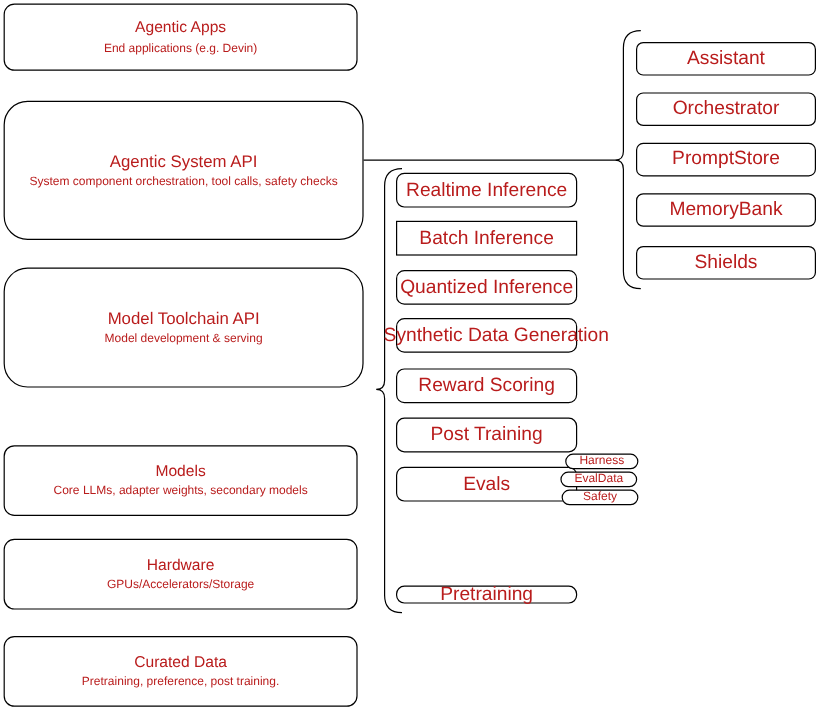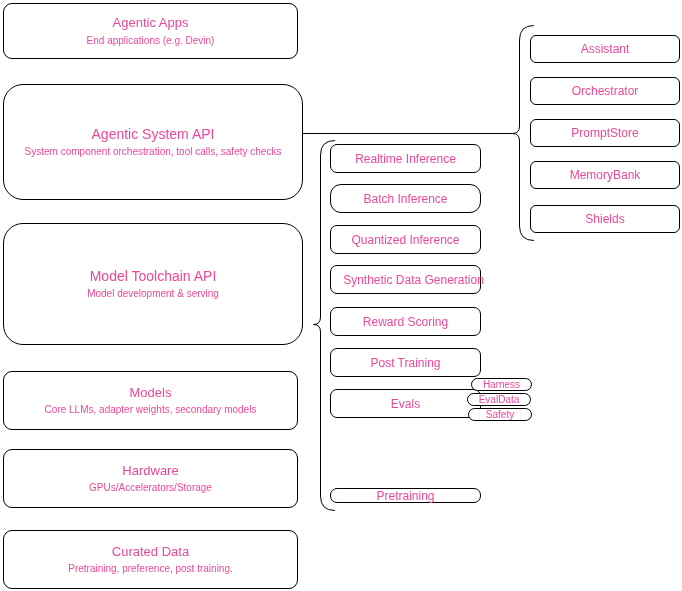--- a/index.html
+++ b/index.html
@@ -2,21 +2,21 @@
 <html><head>
 <meta charset="utf-8">
 <style>
   html, body { margin: 0; padding: 0; background: #ffffff; }
   .canvas {
     position: relative;
     width: 682px;
     height: 591px;
     background: #ffffff;
     font-family: "Liberation Sans", sans-serif;
-    color: #ec4899;
+    color: #b91c1c;
     overflow: hidden;
   }
   svg.links {
     position: absolute;
     left: 0; top: 0;
     width: 682px; height: 591px;
     z-index: 1;
   }
   svg.links path {
     fill: none;
@@ -31,21 +31,21 @@
     display: flex;
     flex-direction: column;
     align-items: center;
     justify-content: center;
     text-align: center;
     z-index: 2;
   }
   .node-title { font-size: 13px; line-height: 1.2; }
   .node-title--lg { font-size: 14px; }
   .node-sub { font-size: 10px; line-height: 1.2; margin-top: 4px; }
-  .chip-label { font-size: 12px; white-space: nowrap; }
+  .chip-label { font-size: 16px; white-space: nowrap; }
   .badge {
     position: absolute;
     box-sizing: border-box;
     border: 1px solid #000000;
     background: #ffffff;
     border-radius: 7px;
     display: flex;
     align-items: center;
     justify-content: center;
     font-size: 10px;
@@ -68,21 +68,21 @@
   <div class="node" style="left:3px; top:3px; width:295px; height:56px; border-radius:9px;">
     <span class="node-title">Agentic Apps</span>
     <span class="node-sub">End applications (e.g. Devin)</span>
   </div>
 
   <div class="node" style="left:3px; top:84px; width:300px; height:116px; border-radius:20px;">
     <span class="node-title node-title--lg">Agentic System API</span>
     <span class="node-sub">System component orchestration, tool calls, safety checks</span>
   </div>
 
-  <div class="node" style="left:3px; top:223px; width:300px; height:122px; border-radius:20px;">
+  <div class="node" style="left:3px; top:223px; width:300px; height:100px; border-radius:20px;">
     <span class="node-title node-title--lg">Model Toolchain API</span>
     <span class="node-sub">Model development &amp; serving</span>
   </div>
 
   <div class="node" style="left:3px; top:371px; width:295px; height:59px; border-radius:9px;">
     <span class="node-title">Models</span>
     <span class="node-sub">Core LLMs, adapter weights, secondary models</span>
   </div>
 
   <div class="node" style="left:3px; top:449px; width:295px; height:59px; border-radius:9px;">
@@ -91,21 +91,21 @@
   </div>
 
   <div class="node" style="left:3px; top:530px; width:295px; height:59px; border-radius:9px;">
     <span class="node-title">Curated Data</span>
     <span class="node-sub">Pretraining, preference, post training.</span>
   </div>
 
   <div class="node" style="left:330px; top:144px; width:151px; height:29px; border-radius:7px;">
     <span class="chip-label">Realtime Inference</span>
   </div>
-  <div class="node" style="left:330px; top:184px; width:151px; height:29px; border-radius:11px;">
+  <div class="node" style="left:330px; top:184px; width:151px; height:29px; border-radius:0;">
     <span class="chip-label">Batch Inference</span>
   </div>
   <div class="node" style="left:330px; top:225px; width:151px; height:29px; border-radius:7px;">
     <span class="chip-label">Quantized Inference</span>
   </div>
   <div class="node" style="left:330px; top:265px; width:151px; height:29px; border-radius:7px;padding-left:16px;">
     <span class="chip-label">Synthetic Data Generation</span>
   </div>
   <div class="node" style="left:330px; top:307px; width:151px; height:29px; border-radius:7px;">
     <span class="chip-label">Reward Scoring</span>

